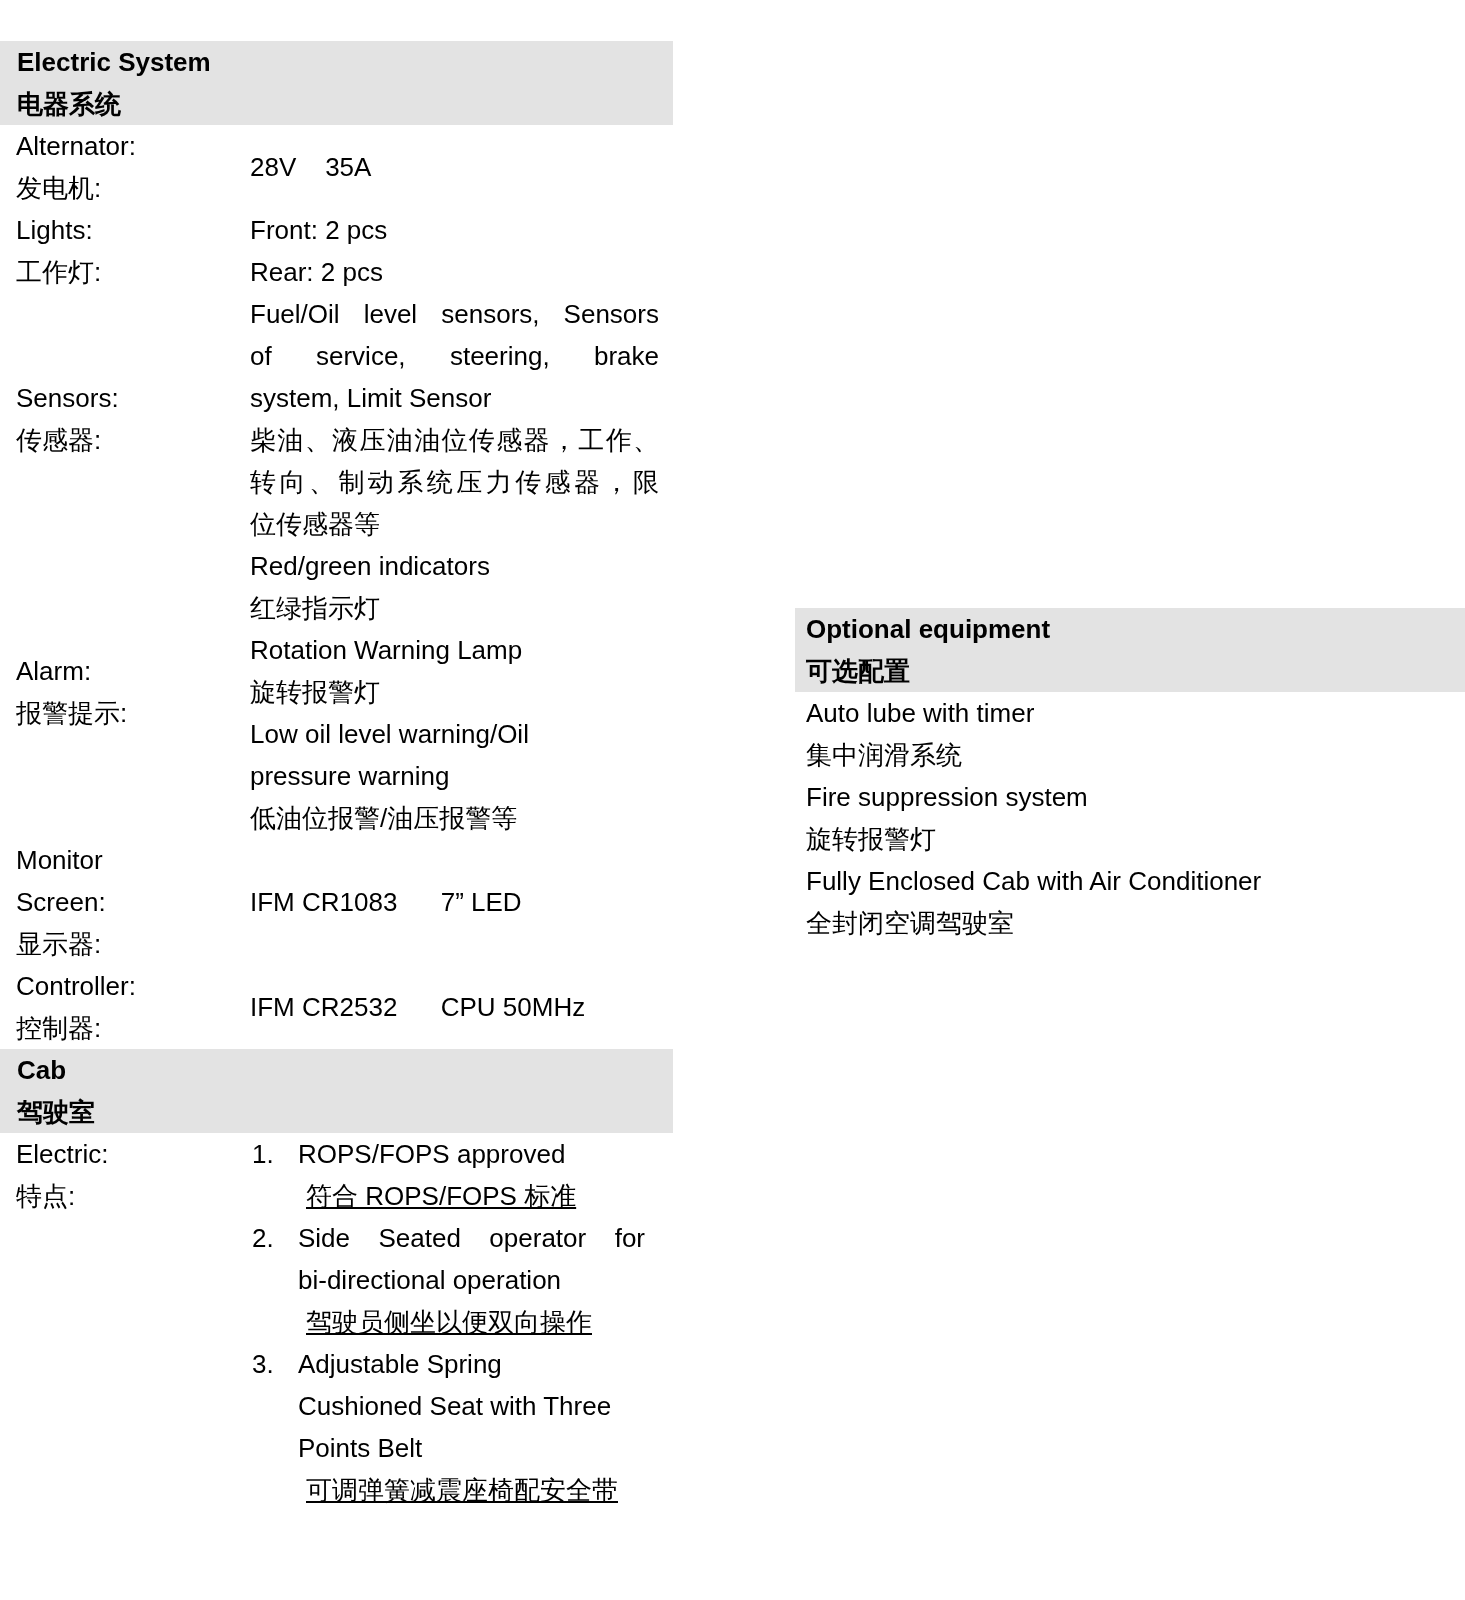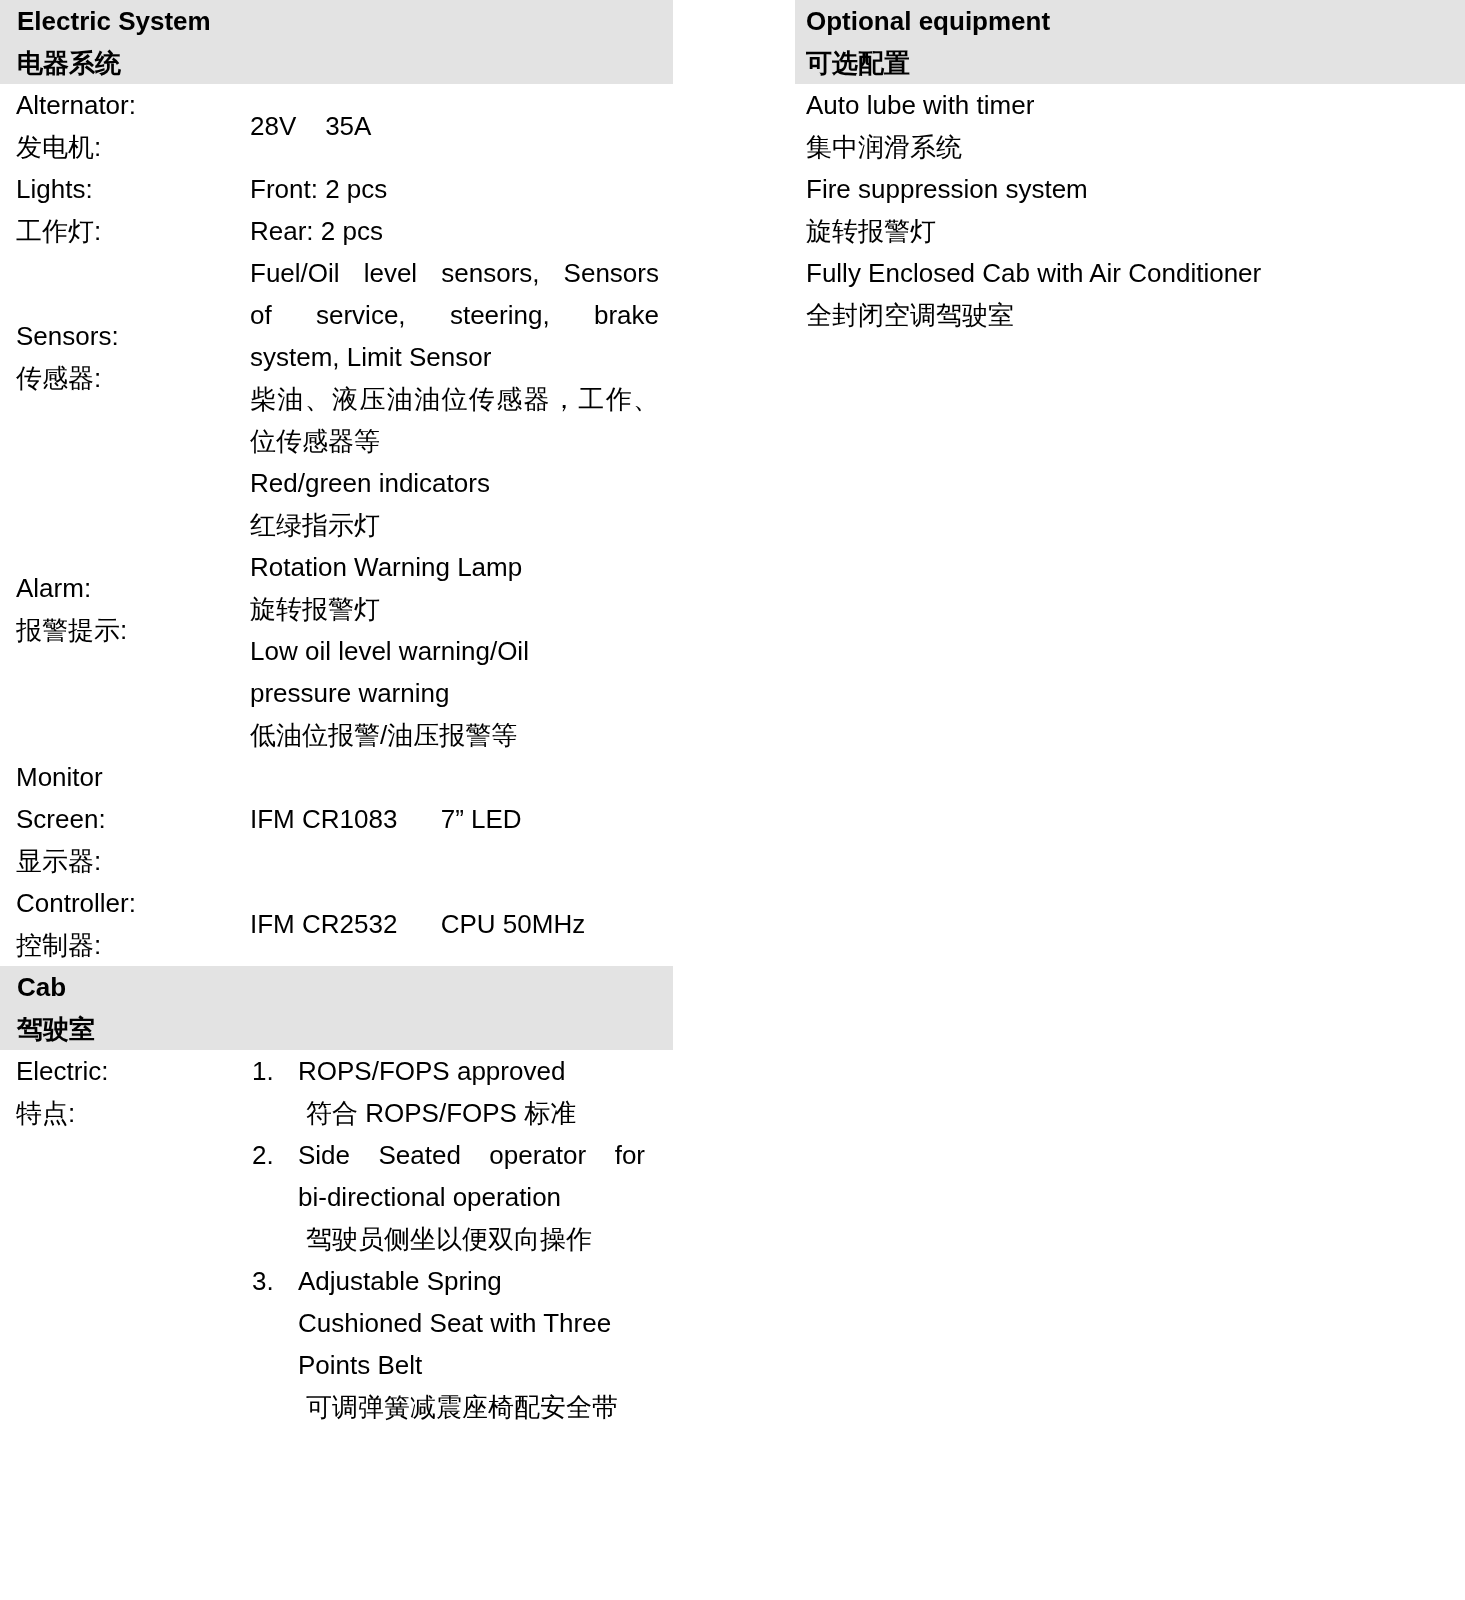--- a/index.html
+++ b/index.html
@@ -6,21 +6,21 @@
   html, body { background: #ffffff; }
   body {
     width: 1465px;
     height: 1600px;
     color: #000000;
     font-family: "Liberation Sans", "DejaVu Sans", sans-serif;
     font-size: 26px;
     line-height: 42px;
     overflow: hidden;
   }
-  .page { display: flex; align-items: flex-start; }
+  .page { display: flex; align-items: center; margin-top: 41px; }
   .col-left  { width: 673px; flex-shrink: 0; }
   .col-right { width: 670px; flex-shrink: 0; margin-left: 122px; }
 
   .section-header {
     background: #e3e3e3;
     font-weight: bold;
     padding-left: 17px;
   }
   .col-right .section-header { padding-left: 11px; }
 
@@ -28,21 +28,21 @@
   .spec-row.top { align-items: flex-start; }
   .row-label { width: 250px; padding-left: 16px; flex-shrink: 0; }
   .row-value { flex: 1; padding-right: 14px; }
 
   .val-line.j { text-align: justify; text-align-last: justify; }
   .val-line.pre { white-space: pre; }
 
   .feature { display: flex; align-items: flex-start; }
   .feature-num { width: 48px; flex-shrink: 0; padding-left: 2px; }
   .feature-body { flex: 1; padding-right: 14px; }
-  .zh-ind { padding-left: 8px; }
+  .zh-ind { padding-left: 8px; text-decoration: underline; }
 
   .oe-line { padding-left: 11px; }
 </style>
 </head>
 <body>
 
 <div class="page">
 
   <div class="col-left">
 
@@ -74,20 +74,21 @@
         <div class="spec-row">
           <div class="row-label">
             <div class="lbl-line">Sensors:</div>
             <div class="lbl-line">传感器:</div>
           </div>
           <div class="row-value">
             <div class="val-line j">Fuel/Oil level sensors, Sensors</div>
             <div class="val-line j">of service, steering, brake</div>
             <div class="val-line">system, Limit Sensor</div>
             <div class="val-line j">柴油、液压油油位传感器，工作、</div>
+            <div class="val-line j">转向、制动系统压力传感器，限</div>
             <div class="val-line">位传感器等</div>
           </div>
         </div>
         <div class="spec-row">
           <div class="row-label">
             <div class="lbl-line">Alarm:</div>
             <div class="lbl-line">报警提示:</div>
           </div>
           <div class="row-value">
             <div class="val-line">Red/green indicators</div>

